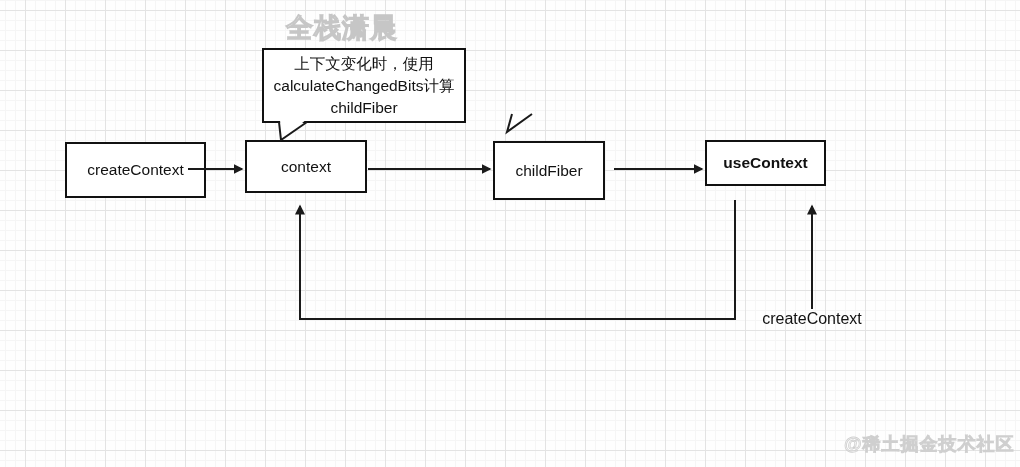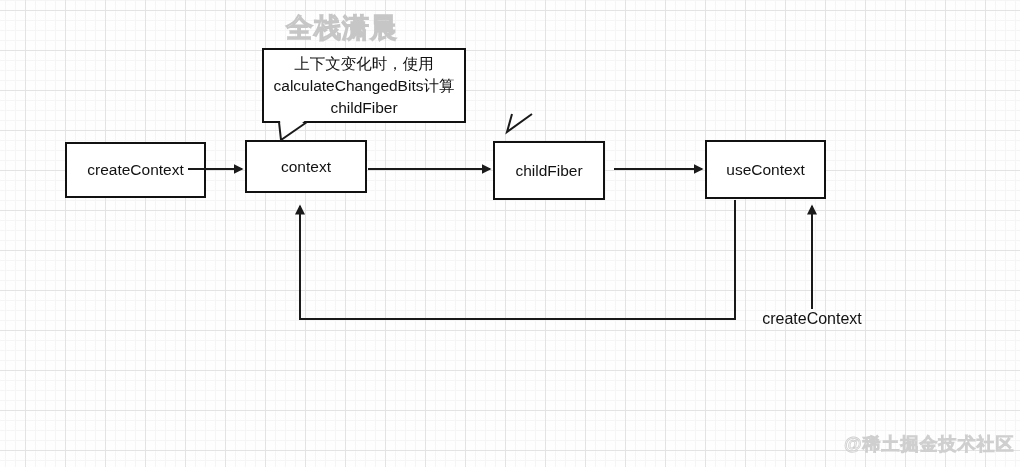--- a/index.html
+++ b/index.html
@@ -59,21 +59,21 @@
     display: flex;
     align-items: center;
     justify-content: center;
     font-size: 15.5px;
     color: #111111;
     z-index: 2;
   }
   .n-createcontext { left: 65px;  top: 142px; width: 141px; height: 56px; }
   .n-context       { left: 245px; top: 140px; width: 122px; height: 53px; }
   .n-childfiber    { left: 493px; top: 141px; width: 112px; height: 59px; }
-  .n-usecontext    { left: 705px; top: 140px; width: 121px; height: 59px; }
+  .n-usecontext    { left: 705px; top: 140px; width: 121px; height: 46px; font-weight: bold; }
 
   
   .callout {
     position: absolute;
     box-sizing: border-box;
     background: #ffffff;
     border: 2px solid #111111;
     display: flex;
     flex-direction: column;
     align-items: center;

